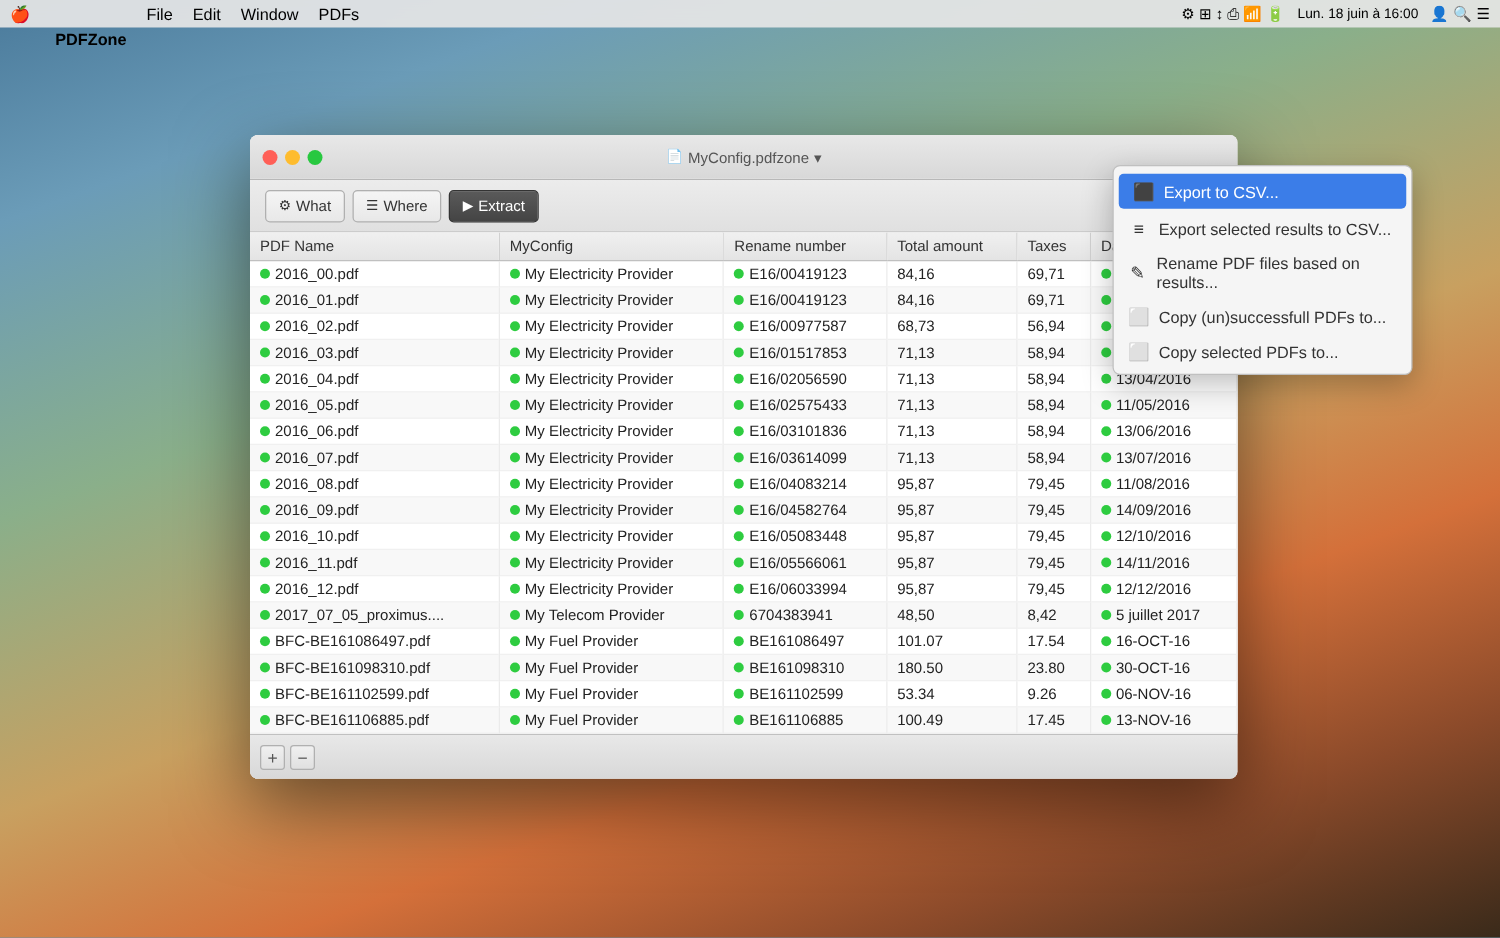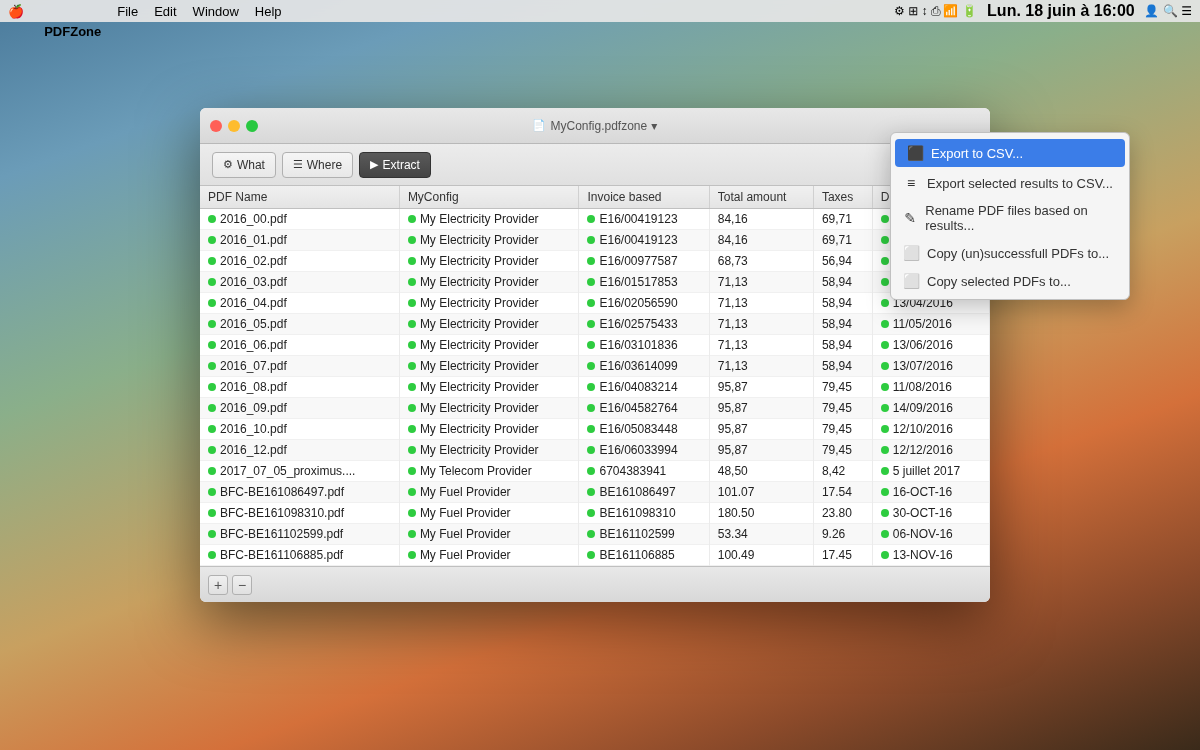--- a/index.html
+++ b/index.html
@@ -59,22 +59,22 @@
       margin-right: 4px;
     }
     .menubar-right {
       margin-left: auto;
       display: flex;
       align-items: center;
       gap: 10px;
       font-size: 12px;
     }
     .menubar-time {
-      font-size: 16px;
-      font-weight: 700;
+      font-size: 11px;
+      font-weight: 400;
     }
 
     
     .window {
       position: absolute;
       top: 108px;
       left: 200px;
       width: 790px;
       background: #f6f6f6;
       border-radius: 6px;
@@ -293,21 +293,21 @@
 
 <div class="desktop">
 
   <div class="menubar">
     <div class="menubar-left">
       <span class="apple-logo">🍎</span>
       <span class="app-name">PDFZone</span>
       <span>File</span>
       <span>Edit</span>
       <span>Window</span>
-      <span>Help</span>
+      <span>PDFs</span>
     </div>
     <div class="menubar-right">
       <span>⚙ ⊞ ↕ ⎙ 📶 🔋</span>
       <span class="menubar-time">Lun. 18 juin à 16:00</span>
       <span>👤 🔍 ☰</span>
     </div>
   </div>
 
   <div class="window">
 
@@ -347,21 +347,21 @@
         </div>
       </div>
     </div>
 
     <div class="table-container">
       <table>
         <thead>
           <tr>
             <th>PDF Name</th>
             <th>MyConfig</th>
-            <th>Invoice based</th>
+            <th>Rename number</th>
             <th>Total amount</th>
             <th>Taxes</th>
             <th>Date</th>
           </tr>
         </thead>
         <tbody id="table-body">
         <tr>
     <td>
       <span class="dot dot-green"></span>2016_00.pdf
     </td>
@@ -532,20 +532,36 @@
       <span class="dot dot-green"></span>E16/05083448
     </td>
     <td>95,87</td>
     <td>79,45</td>
     <td>
       <span class="dot dot-green"></span>12/10/2016
     </td>
   </tr>
             <tr>
     <td>
+      <span class="dot dot-green"></span>2016_11.pdf
+    </td>
+    <td>
+      <span class="dot dot-green"></span>My Electricity Provider
+    </td>
+    <td>
+      <span class="dot dot-green"></span>E16/05566061
+    </td>
+    <td>95,87</td>
+    <td>79,45</td>
+    <td>
+      <span class="dot dot-green"></span>14/11/2016
+    </td>
+  </tr>
+            <tr>
+    <td>
       <span class="dot dot-green"></span>2016_12.pdf
     </td>
     <td>
       <span class="dot dot-green"></span>My Electricity Provider
     </td>
     <td>
       <span class="dot dot-green"></span>E16/06033994
     </td>
     <td>95,87</td>
     <td>79,45</td>

